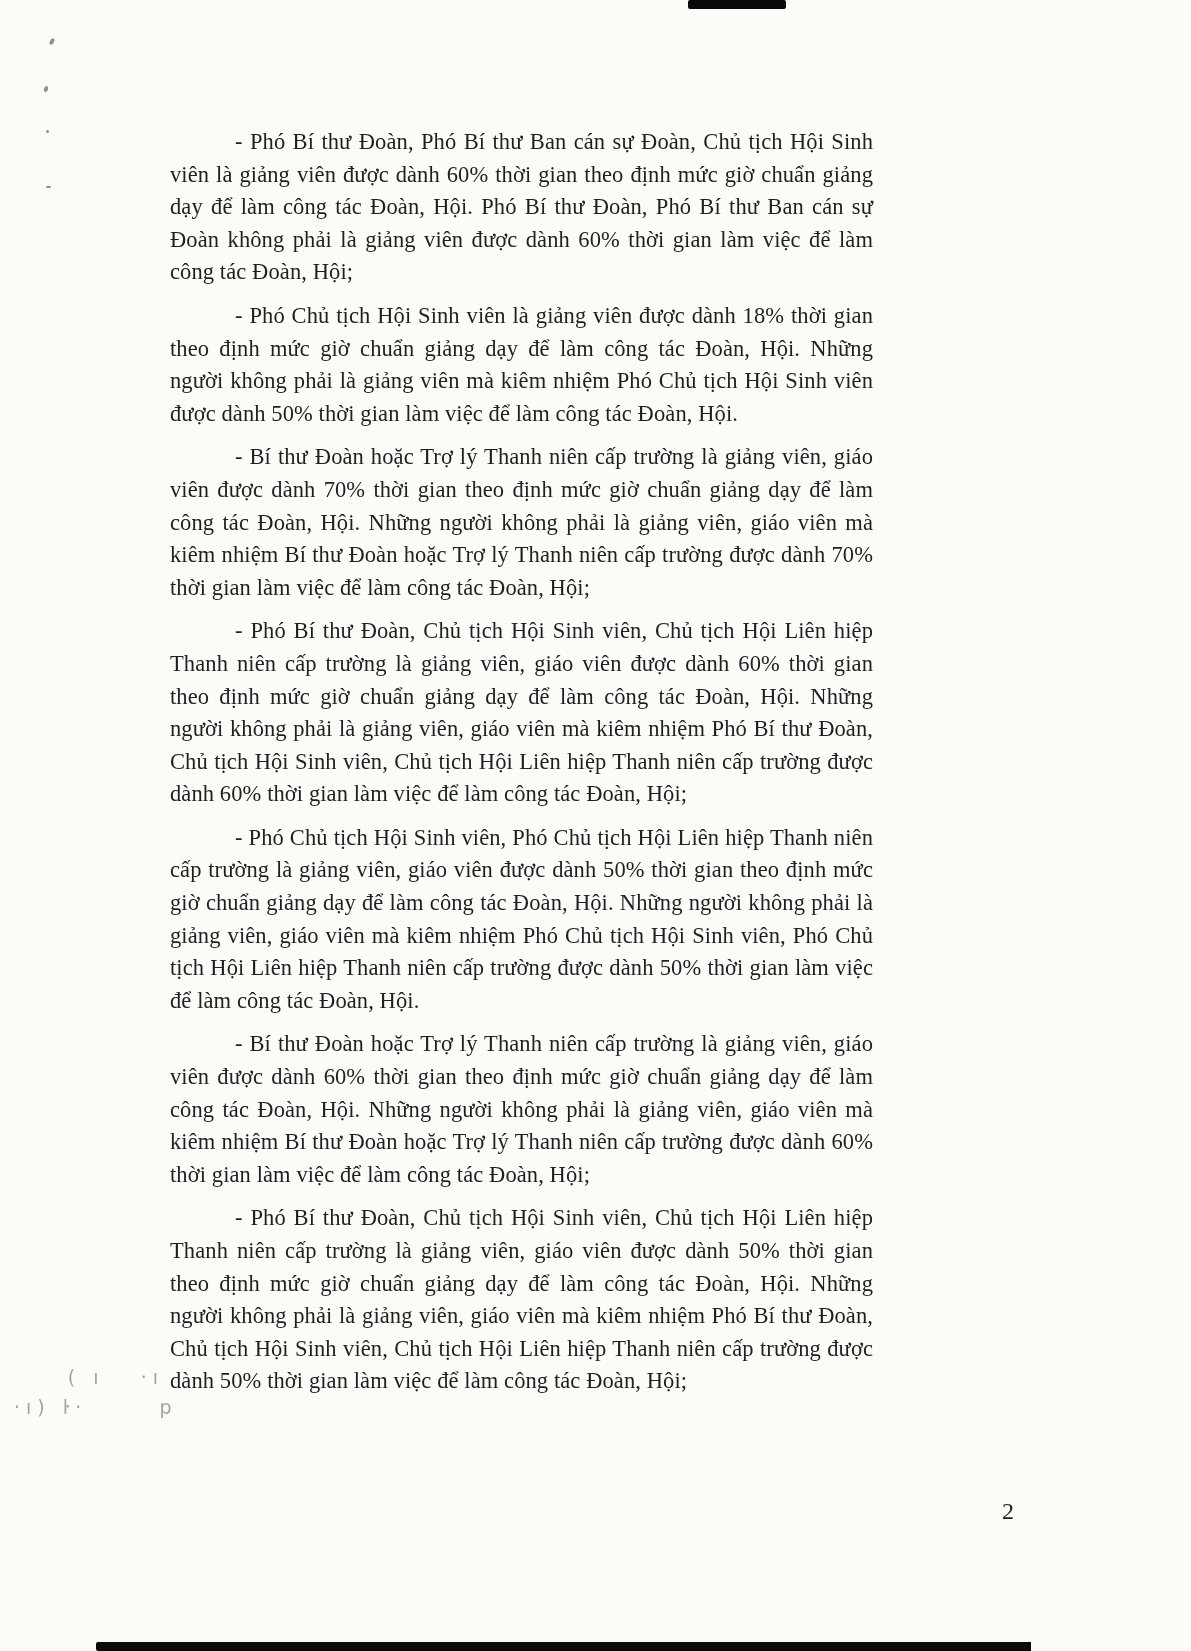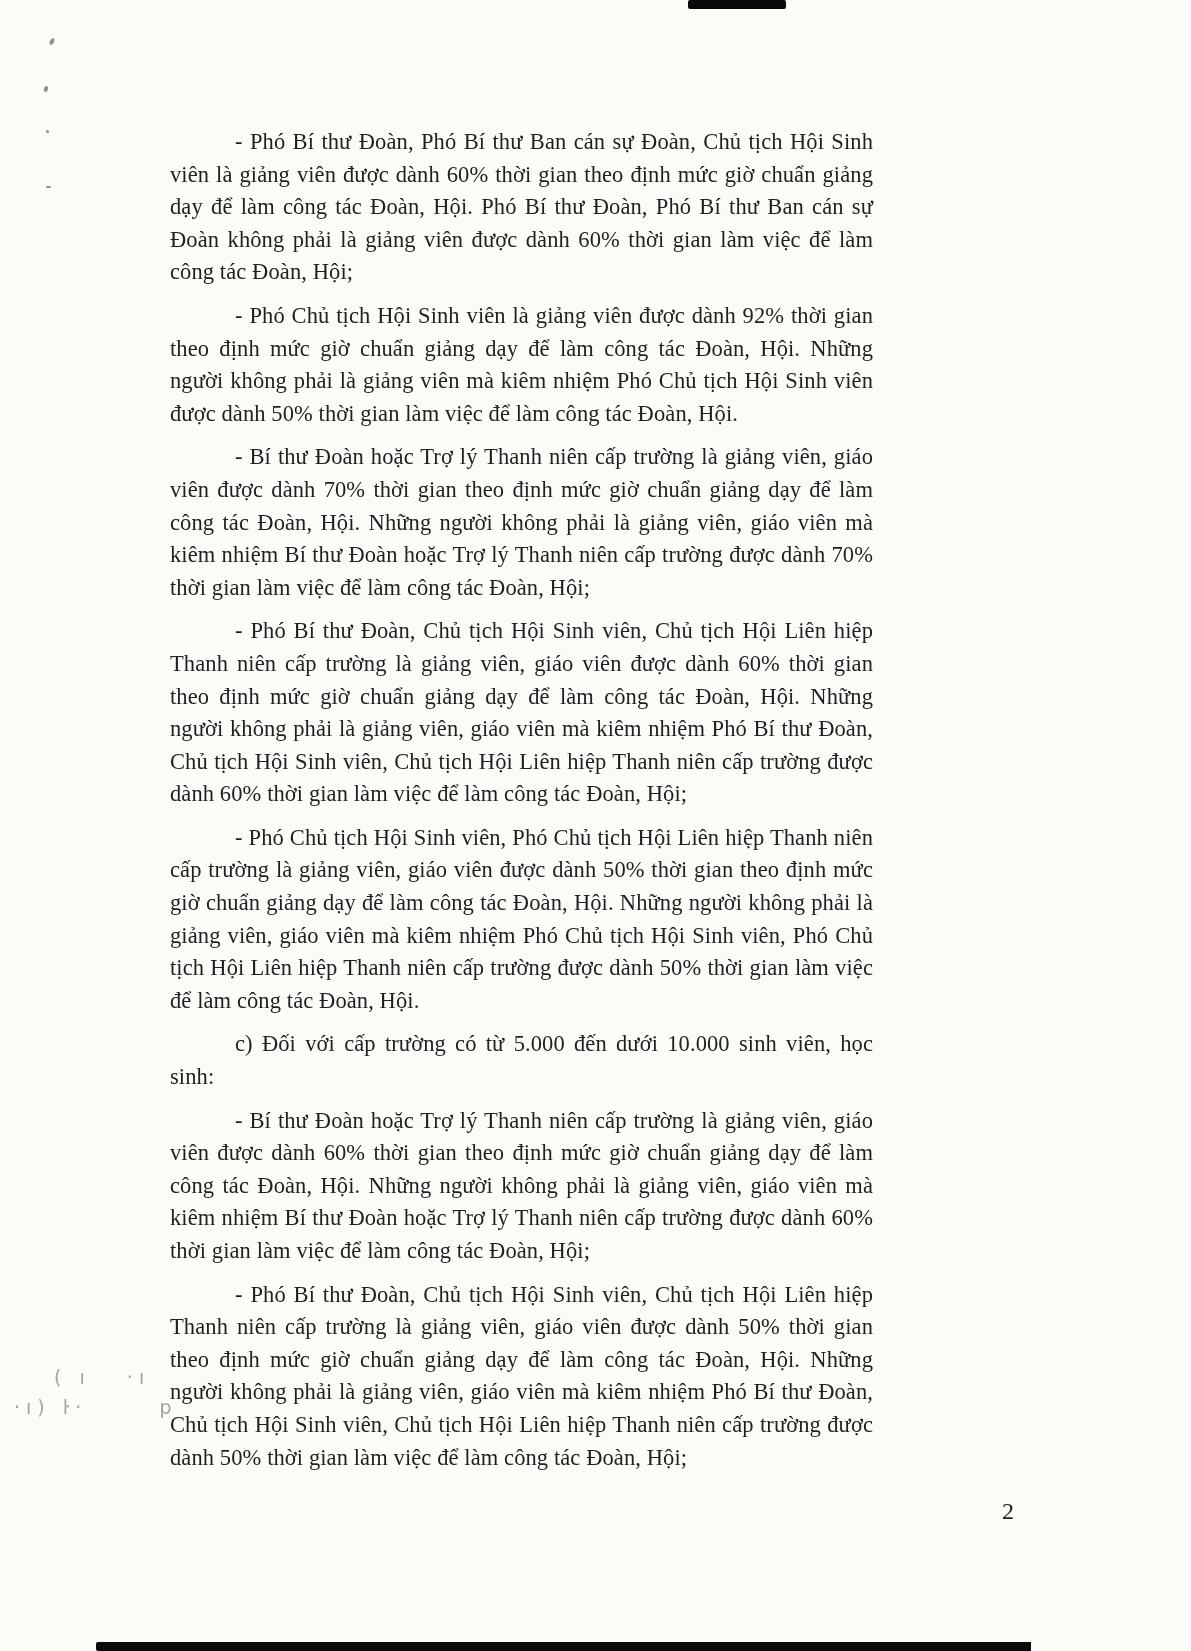--- a/index.html
+++ b/index.html
@@ -69,45 +69,44 @@
     left: 14px;
     top: 1362px;
     width: 150px;
     color: var(--artifact);
     font-size: 19px;
     line-height: 30px;
     letter-spacing: 6px;
     opacity: 0.8;
     font-family: "DejaVu Sans", sans-serif;
   }
-  .stamp span { display: block; white-space: pre; }
+  .stamp span { display: block; white-space: pre; text-align: right; }
   .stamp .l1 { padding-left: 40px; }
 </style>
 </head>
 <body>
 
 <div class="page">
 
   <div class="scan-bar top"></div>
 
   <div class="speck s1"></div>
   <div class="speck s2"></div>
   <div class="speck s3"></div>
   <div class="speck s4"></div>
   <div class="speck s5"></div>
   <div class="speck s6"></div>
   <div class="speck s7"></div>
 
   <div class="content">
     <p>- Phó Bí thư Đoàn, Phó Bí thư Ban cán sự Đoàn, Chủ tịch Hội Sinh viên là giảng viên được dành 60% thời gian theo định mức giờ chuẩn giảng dạy để làm công tác Đoàn, Hội. Phó Bí thư Đoàn, Phó Bí thư Ban cán sự Đoàn không phải là giảng viên được dành 60% thời gian làm việc để làm công tác Đoàn, Hội;</p>
-    <p>- Phó Chủ tịch Hội Sinh viên là giảng viên được dành 92% thời gian theo định mức giờ chuẩn giảng dạy để làm công tác Đoàn, Hội. Những người không phải là giảng viên mà kiêm nhiệm Phó Chủ tịch Hội Sinh viên được dành 50% thời gian làm việc để làm công tác Đoàn, Hội.</p>
+    <p>- Phó Chủ tịch Hội Sinh viên là giảng viên được dành 18% thời gian theo định mức giờ chuẩn giảng dạy để làm công tác Đoàn, Hội. Những người không phải là giảng viên mà kiêm nhiệm Phó Chủ tịch Hội Sinh viên được dành 50% thời gian làm việc để làm công tác Đoàn, Hội.</p>
     <p>- Bí thư Đoàn hoặc Trợ lý Thanh niên cấp trường là giảng viên, giáo viên được dành 70% thời gian theo định mức giờ chuẩn giảng dạy để làm công tác Đoàn, Hội. Những người không phải là giảng viên, giáo viên mà kiêm nhiệm Bí thư Đoàn hoặc Trợ lý Thanh niên cấp trường được dành 70% thời gian làm việc để làm công tác Đoàn, Hội;</p>
     <p>- Phó Bí thư Đoàn, Chủ tịch Hội Sinh viên, Chủ tịch Hội Liên hiệp Thanh niên cấp trường là giảng viên, giáo viên được dành 60% thời gian theo định mức giờ chuẩn giảng dạy để làm công tác Đoàn, Hội. Những người không phải là giảng viên, giáo viên mà kiêm nhiệm Phó Bí thư Đoàn, Chủ tịch Hội Sinh viên, Chủ tịch Hội Liên hiệp Thanh niên cấp trường được dành 60% thời gian làm việc để làm công tác Đoàn, Hội;</p>
     <p>- Phó Chủ tịch Hội Sinh viên, Phó Chủ tịch Hội Liên hiệp Thanh niên cấp trường là giảng viên, giáo viên được dành 50% thời gian theo định mức giờ chuẩn giảng dạy để làm công tác Đoàn, Hội. Những người không phải là giảng viên, giáo viên mà kiêm nhiệm Phó Chủ tịch Hội Sinh viên, Phó Chủ tịch Hội Liên hiệp Thanh niên cấp trường được dành 50% thời gian làm việc để làm công tác Đoàn, Hội.</p>
-    <p>c) Đối với cấp trường có từ 5.000 đến dưới 10.000 sinh viên, học sinh:</p>
     <p>- Bí thư Đoàn hoặc Trợ lý Thanh niên cấp trường là giảng viên, giáo viên được dành 60% thời gian theo định mức giờ chuẩn giảng dạy để làm công tác Đoàn, Hội. Những người không phải là giảng viên, giáo viên mà kiêm nhiệm Bí thư Đoàn hoặc Trợ lý Thanh niên cấp trường được dành 60% thời gian làm việc để làm công tác Đoàn, Hội;</p>
     <p>- Phó Bí thư Đoàn, Chủ tịch Hội Sinh viên, Chủ tịch Hội Liên hiệp Thanh niên cấp trường là giảng viên, giáo viên được dành 50% thời gian theo định mức giờ chuẩn giảng dạy để làm công tác Đoàn, Hội. Những người không phải là giảng viên, giáo viên mà kiêm nhiệm Phó Bí thư Đoàn, Chủ tịch Hội Sinh viên, Chủ tịch Hội Liên hiệp Thanh niên cấp trường được dành 50% thời gian làm việc để làm công tác Đoàn, Hội;</p>
   </div>
 
   <div class="stamp">
     <span class="l1">( ı   ·ı</span>
     <span class="l2">·ı) ŀ·      p</span>
   </div>
 
   <div class="page-number">2</div>

